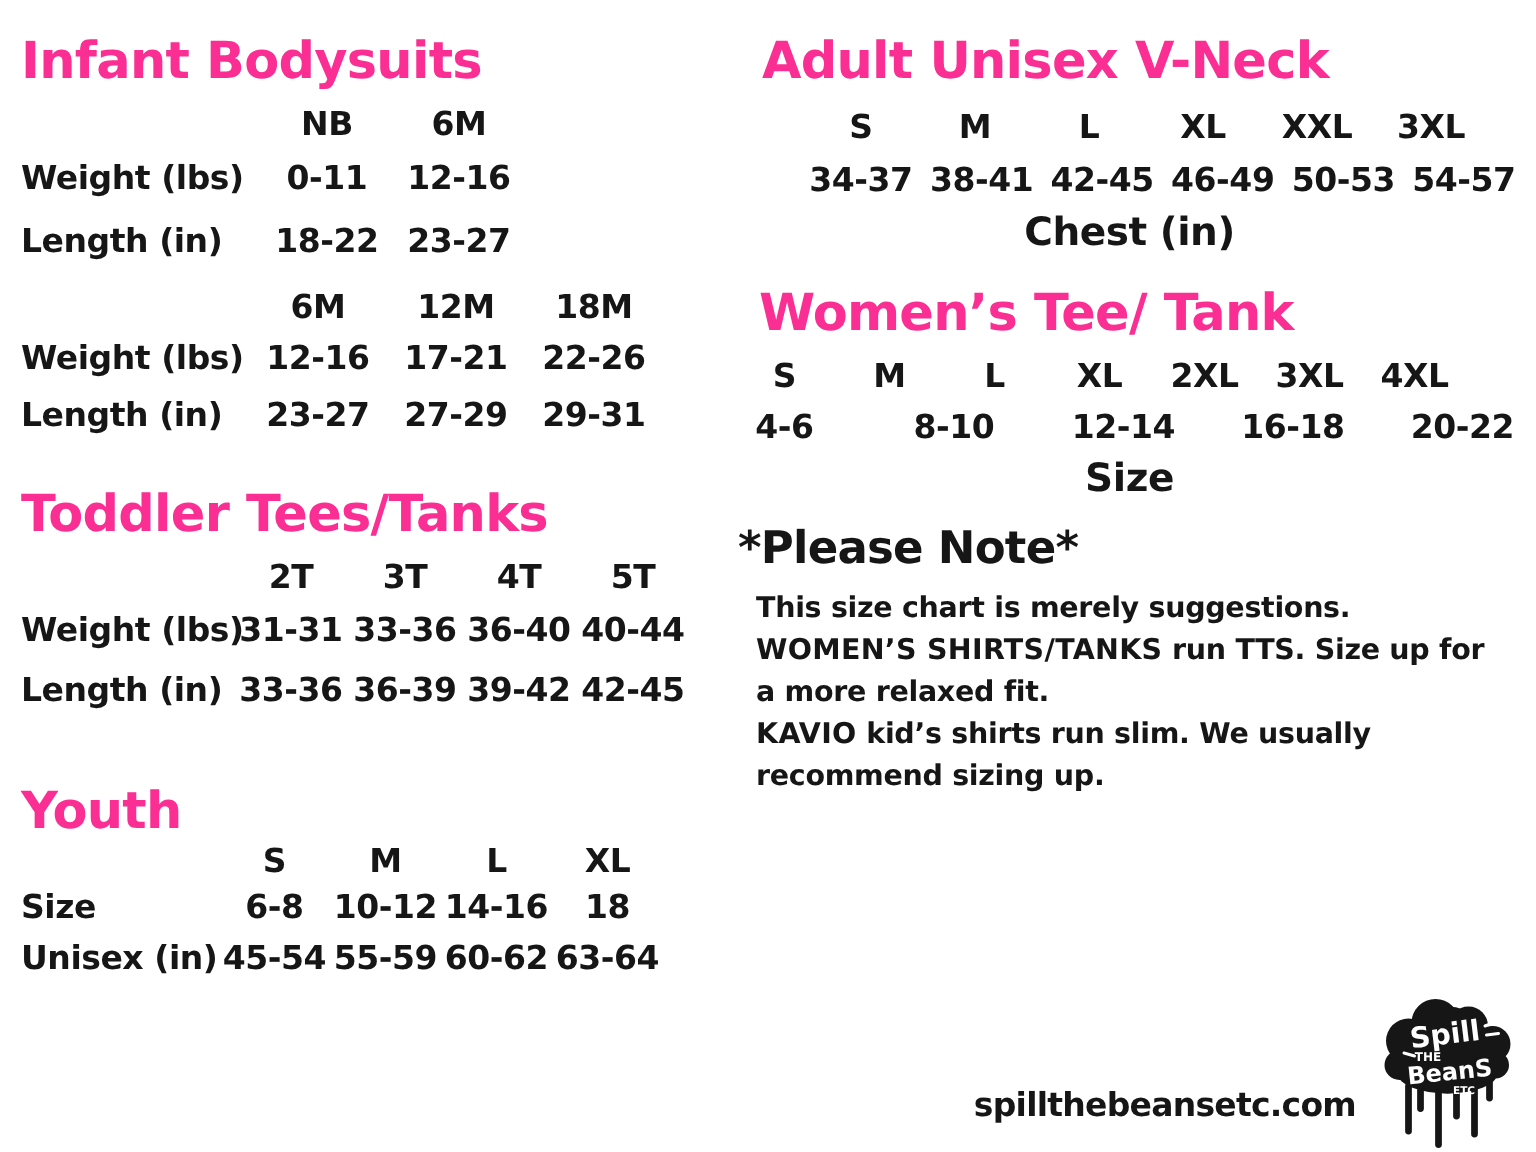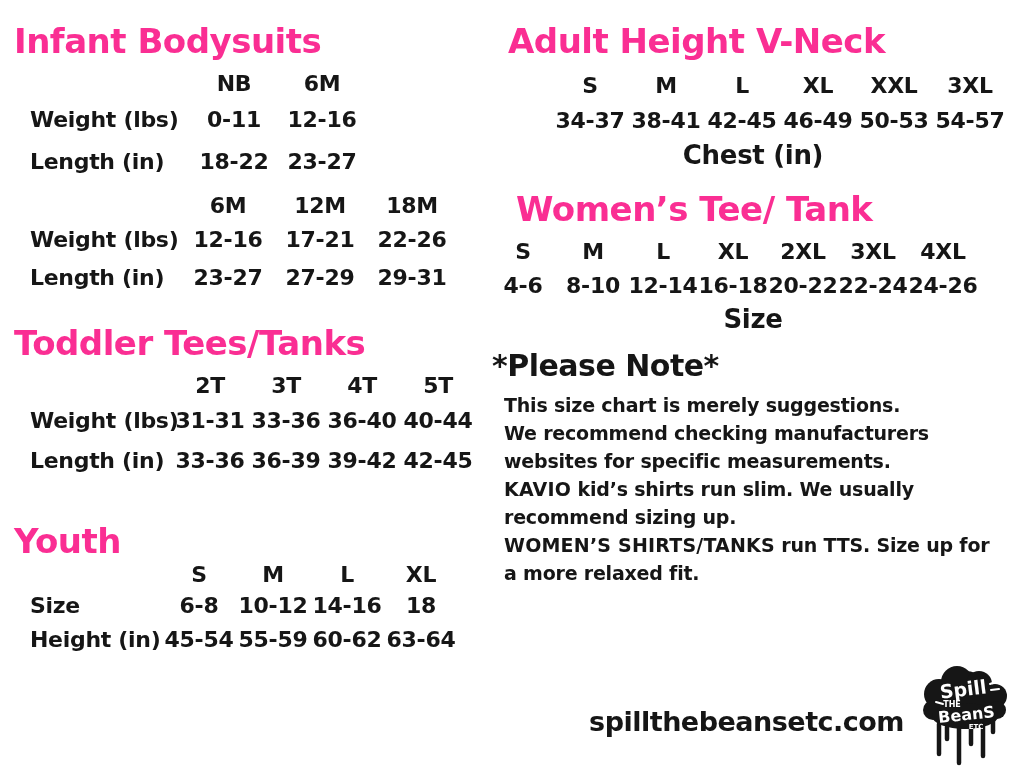--- a/index.html
+++ b/index.html
@@ -22,21 +22,21 @@
 
   .title{
     color:var(--pink);
     font-size:34px;
     line-height:1.12;
     margin:0;
     letter-spacing:-0.5px;
     white-space:nowrap;
   }
   .t{font-size:22px;letter-spacing:-0.3px;}
-  .t .r{display:flex;align-items:center;margin-left:16px;}
+  .t .r{display:flex;align-items:center;}
   .t .c{text-align:center;white-space:nowrap;flex:0 0 auto;}
   .t .lbl{white-space:nowrap;flex:0 0 auto;text-align:left;}
 
   
   .t1 .lbl{width:160px;}
   .t1 .c{width:88px;}
   .t1 .hdr{height:30px;margin-top:8px;}
   .t1 .dr{height:42px;}
 
   
@@ -59,29 +59,29 @@
   .t4 .c{width:74px;}
   .t4 .hdr{height:28px;}
   .t4 .dr{height:34px;}
 
   
   .sec-a .title{margin-left:16px;}
   .ta{margin-top:10px;}
   .ta .r{padding-left:44px;}
   .ta .c{width:76px;}
   .ta .hdr{height:30px;}
-  .ta .dr{height:40px;}
-
-  
-  .sec-w .title{margin-top:24px;margin-left:24px;}
+  .ta .dr{height:40px;justify-content:space-between;}
+
+  
+  .sec-w .title{margin-top:24px;margin-left:14px;}
   .tw{margin-top:8px;}
   .tw .r{margin-left:-4px;}
   .tw .c{width:70px;}
   .tw .hdr{height:30px;}
-  .tw .dr{height:38px;}
+  .tw .dr{height:38px;gap:43px;}
 
   .cap{
     text-align:center;
     font-size:26px;
     height:26px;
     letter-spacing:-0.3px;
   }
 
   .note-head{
     font-size:30px;
@@ -99,23 +99,23 @@
   .note .lead{font-weight:700;letter-spacing:0.2px;}
 
   .footer{
     position:absolute;
     right:8px;bottom:2px;
     display:flex;
     align-items:flex-end;
     gap:10px;
   }
   .site{
-    font-size:27px;
+    font-size:22px;
     letter-spacing:-0.5px;
-    margin-bottom:29px;
+    margin-bottom:16px;
   }
   .logo{display:block;}
 </style>
 </head>
 <body>
 
 <div class="col-left">
 
   <section class="sec-ib">
     <h1 class="title">Infant Bodysuits</h1>
@@ -199,35 +199,35 @@
         <span class="c">XL</span>
       </div>
       <div class="r dr">
         <span class="lbl">Size</span>
         <span class="c">6-8</span>
         <span class="c">10-12</span>
         <span class="c">14-16</span>
         <span class="c">18</span>
       </div>
       <div class="r dr">
-        <span class="lbl">Height (in)</span>
+        <span class="lbl">Unisex (in)</span>
         <span class="c">45-54</span>
         <span class="c">55-59</span>
         <span class="c">60-62</span>
         <span class="c">63-64</span>
       </div>
     </div>
   </section>
 
 </div>
 
 <div class="col-right">
 
   <section class="sec-a">
-    <h1 class="title">Adult Height V-Neck</h1>
+    <h1 class="title">Adult Unisex V-Neck</h1>
     <div class="t ta">
       <div class="r hdr">
         <span class="c">S</span>
         <span class="c">M</span>
         <span class="c">L</span>
         <span class="c">XL</span>
         <span class="c">XXL</span>
         <span class="c">3XL</span>
       </div>
       <div class="r dr">
@@ -263,23 +263,22 @@
         <span class="c">22-24</span>
         <span class="c">24-26</span>
       </div>
       <div class="cap">Size</div>
     </div>
   </section>
 
   <section class="sec-n">
     <h2 class="note-head">*Please Note*</h2>
     <p class="note"><b class="lead"></b><span>This size chart is merely suggestions.</span></p>
-    <p class="note"><b class="lead"></b><span>We recommend checking manufacturers websites for specific measurements.</span></p>
+    <p class="note"><b class="lead">WOMEN’S SHIRTS/TANKS</b><span> run TTS. Size up for a more relaxed fit.</span></p>
     <p class="note"><b class="lead">KAVIO</b><span> kid’s shirts run slim. We usually recommend sizing up.</span></p>
-    <p class="note"><b class="lead">WOMEN’S SHIRTS/TANKS</b><span> run TTS. Size up for a more relaxed fit.</span></p>
   </section>
 
 </div>
 
 <div class="footer">
   <div class="site">spillthebeansetc.com</div>
   <svg class="logo" width="102" height="104" viewBox="0 0 102 104" xmlns="http://www.w3.org/2000/svg">
     <g fill="#161616">
       <circle cx="51" cy="38" r="29"></circle>
       <circle cx="25" cy="32" r="15"></circle>

